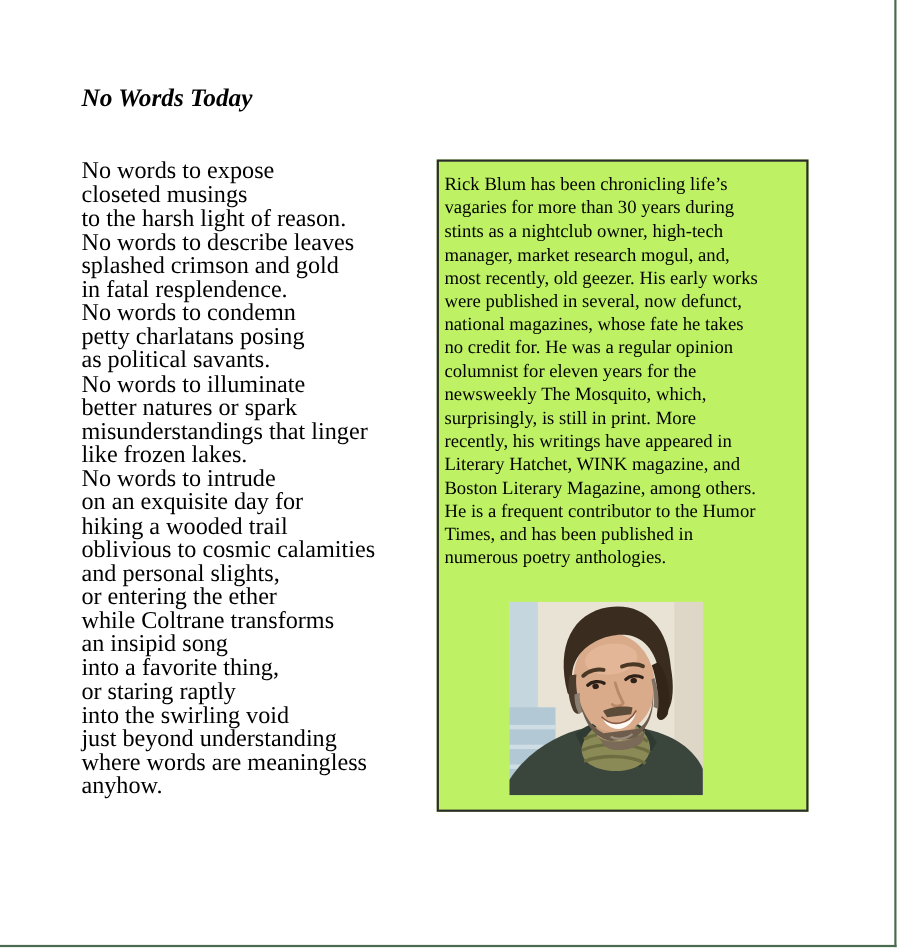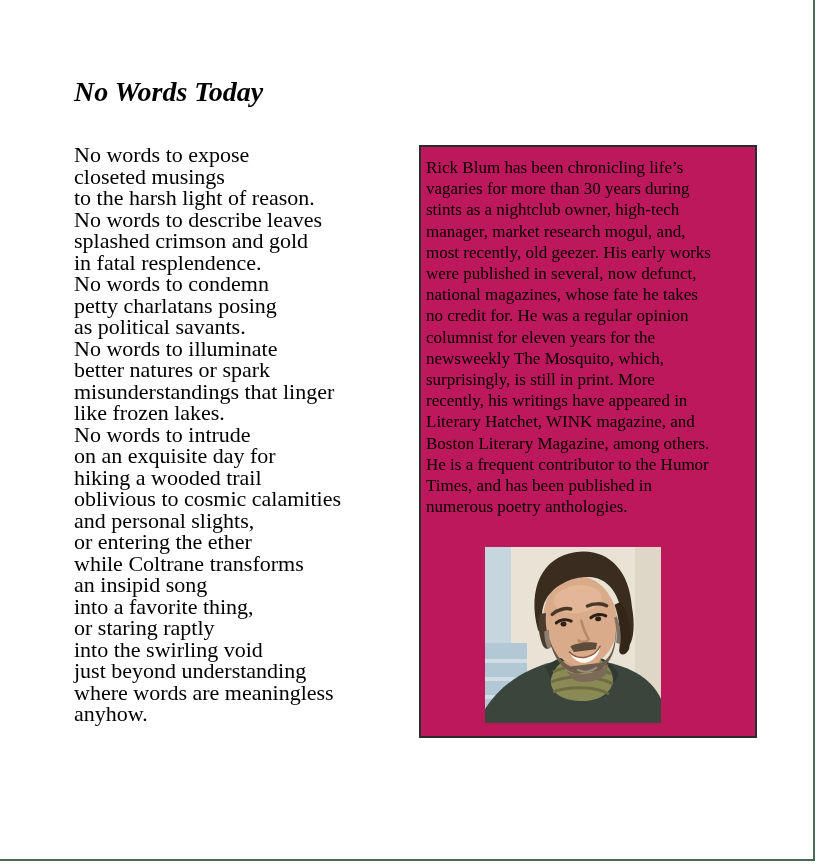--- a/index.html
+++ b/index.html
@@ -26,38 +26,38 @@
   }
   .page-border-bottom {
     position: absolute;
     left: 0; top: 859px;
     width: 815px; height: 2px;
     background: var(--page-border);
   }
   .poem-title {
     position: absolute;
     left: 74px; top: 76px;
-    font-size: 28px;
+    font-size: 23px;
     font-weight: bold;
     font-style: italic;
     white-space: pre;
   }
   .poem-text {
     position: absolute;
     left: 74px; top: 144px;
     font-size: 22px;
     line-height: 21.5px;
     white-space: pre;
   }
   .bio-box {
     position: absolute;
-    left: 419px; top: 145px;
+    left: 397px; top: 145px;
     width: 338px; height: 593px;
     border: 2px solid var(--box-border);
-    background: #be185d;
+    background: #bef264;
   }
   .bio-text {
     position: absolute;
     left: 5px; top: 10px;
     font-size: 17px;
     line-height: 21.2px;
     white-space: pre;
   }
   .author-photo {
     position: absolute;

